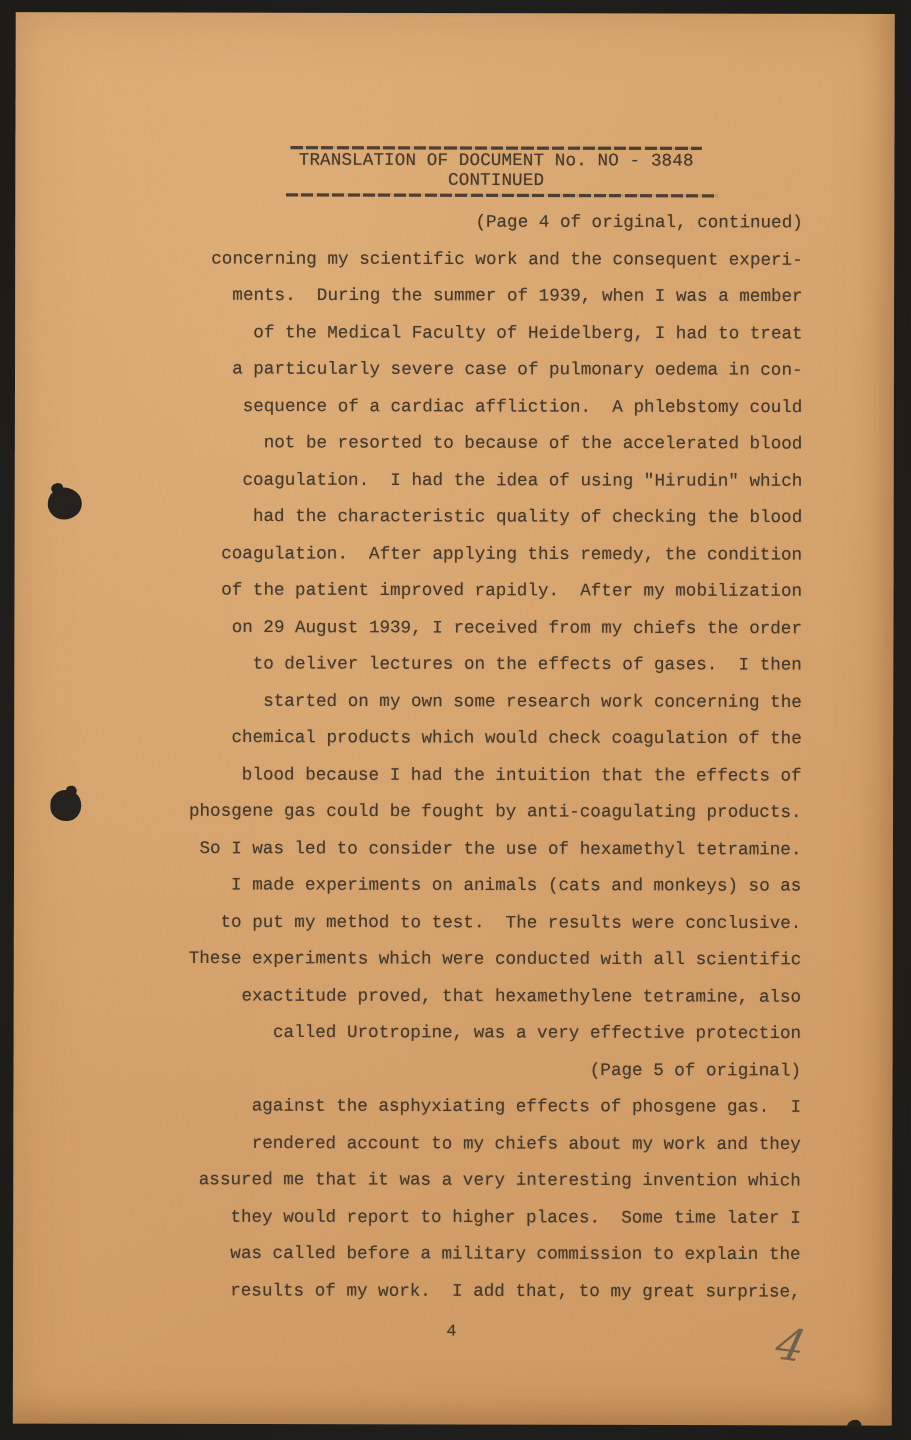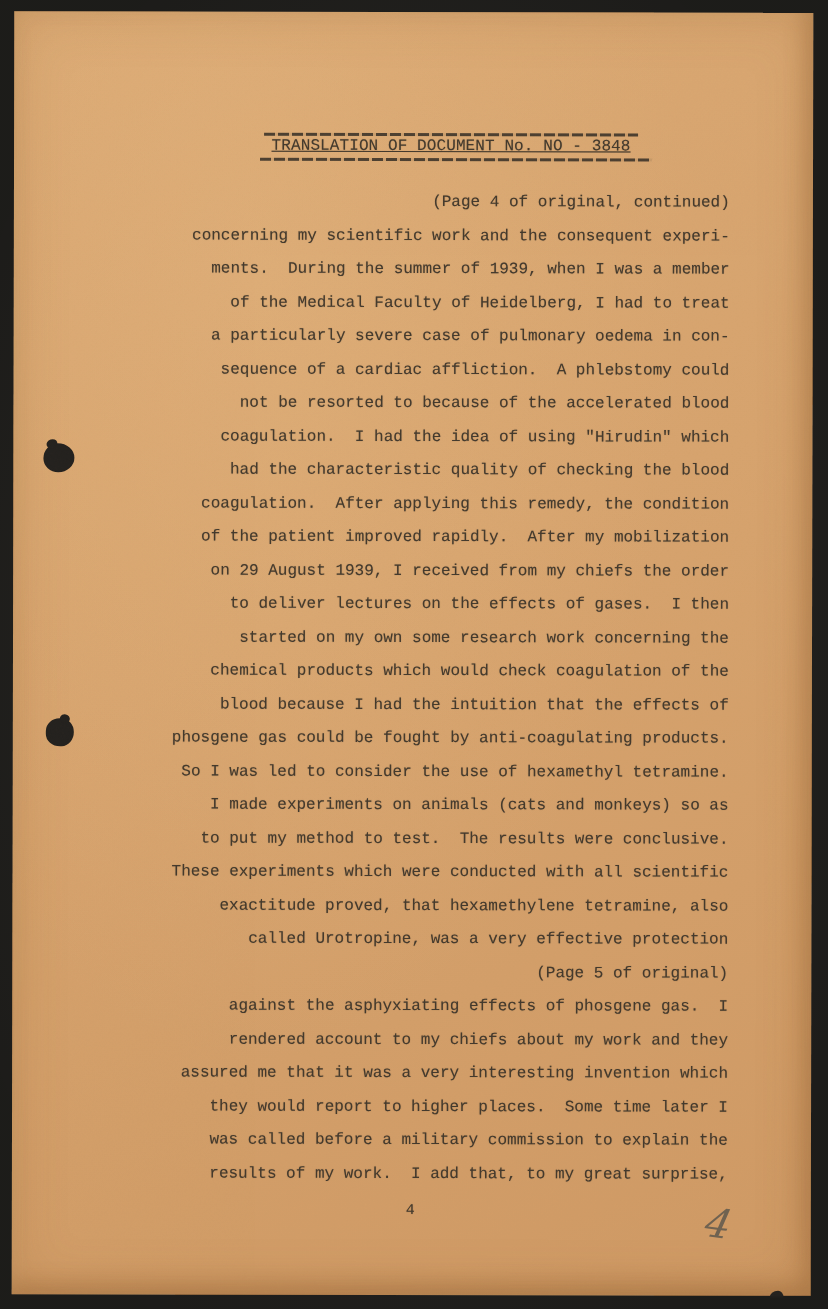--- a/index.html
+++ b/index.html
@@ -51,21 +51,21 @@
     letter-spacing: 0.1px;
   }
   .rule {
     height: 3px;
     background: repeating-linear-gradient(90deg,
       rgba(55,47,38,0.88) 0 11px,
       rgba(55,47,38,0.10) 11px 14px);
   }
   .rule-top    { margin-bottom: 2px; }
   .rule-bottom { margin-top: 3px; width: 392px; margin-left: -4px; }
-  .doc-title    { white-space: pre; text-decoration: underline; }
+  .doc-title    { white-space: pre; }
   .doc-subtitle { white-space: pre; margin-top: 1px; }
 
   .doc-body {
     position: absolute;
     left: 159px;
     top: 174px;
     font-size: 16px;
     line-height: 33.5px;
     white-space: pre;
   }
@@ -124,20 +124,21 @@
 </head>
 <body>
 
 <div class="scan-mat"></div>
 
 <div class="paper">
 
   <div class="doc-header typed">
     <div class="rule rule-top"></div>
     <div class="doc-title">TRANSLATION OF DOCUMENT No. NO - 3848</div>
+    <div class="doc-subtitle">CONTINUED</div>
     <div class="rule rule-bottom"></div>
   </div>
 
   <div class="doc-body typed"><div class="text-line">    (Page 4 of original, continued)</div><div class="text-line">concerning my scientific work and the consequent experi-</div><div class="text-line">ments.  During the summer of 1939, when I was a member</div><div class="text-line">of the Medical Faculty of Heidelberg, I had to treat</div><div class="text-line">a particularly severe case of pulmonary oedema in con-</div><div class="text-line">sequence of a cardiac affliction.  A phlebstomy could</div><div class="text-line">not be resorted to because of the accelerated blood</div><div class="text-line">coagulation.  I had the idea of using "Hirudin" which</div><div class="text-line">had the characteristic quality of checking the blood</div><div class="text-line">coagulation.  After applying this remedy, the condition</div><div class="text-line">of the patient improved rapidly.  After my mobilization</div><div class="text-line">on 29 August 1939, I received from my chiefs the order</div><div class="text-line">to deliver lectures on the effects of gases.  I then</div><div class="text-line">started on my own some research work concerning the</div><div class="text-line">chemical products which would check coagulation of the</div><div class="text-line">blood because I had the intuition that the effects of</div><div class="text-line">phosgene gas could be fought by anti-coagulating products.</div><div class="text-line">So I was led to consider the use of hexamethyl tetramine.</div><div class="text-line">I made experiments on animals (cats and monkeys) so as</div><div class="text-line">to put my method to test.  The results were conclusive.</div><div class="text-line">These experiments which were conducted with all scientific</div><div class="text-line">exactitude proved, that hexamethylene tetramine, also</div><div class="text-line">called Urotropine, was a very effective protection</div><div class="text-line">         (Page 5 of original)</div><div class="text-line">against the asphyxiating effects of phosgene gas.  I</div><div class="text-line">rendered account to my chiefs about my work and they</div><div class="text-line">assured me that it was a very interesting invention which</div><div class="text-line">they would report to higher places.  Some time later I</div><div class="text-line">was called before a military commission to explain the</div><div class="text-line">results of my work.  I add that, to my great surprise,</div></div>
 
   <div class="typed-page-number typed">4</div>
 
   <div class="handwritten-page-number">4</div>
 
   <div class="hole hole-top"></div>

